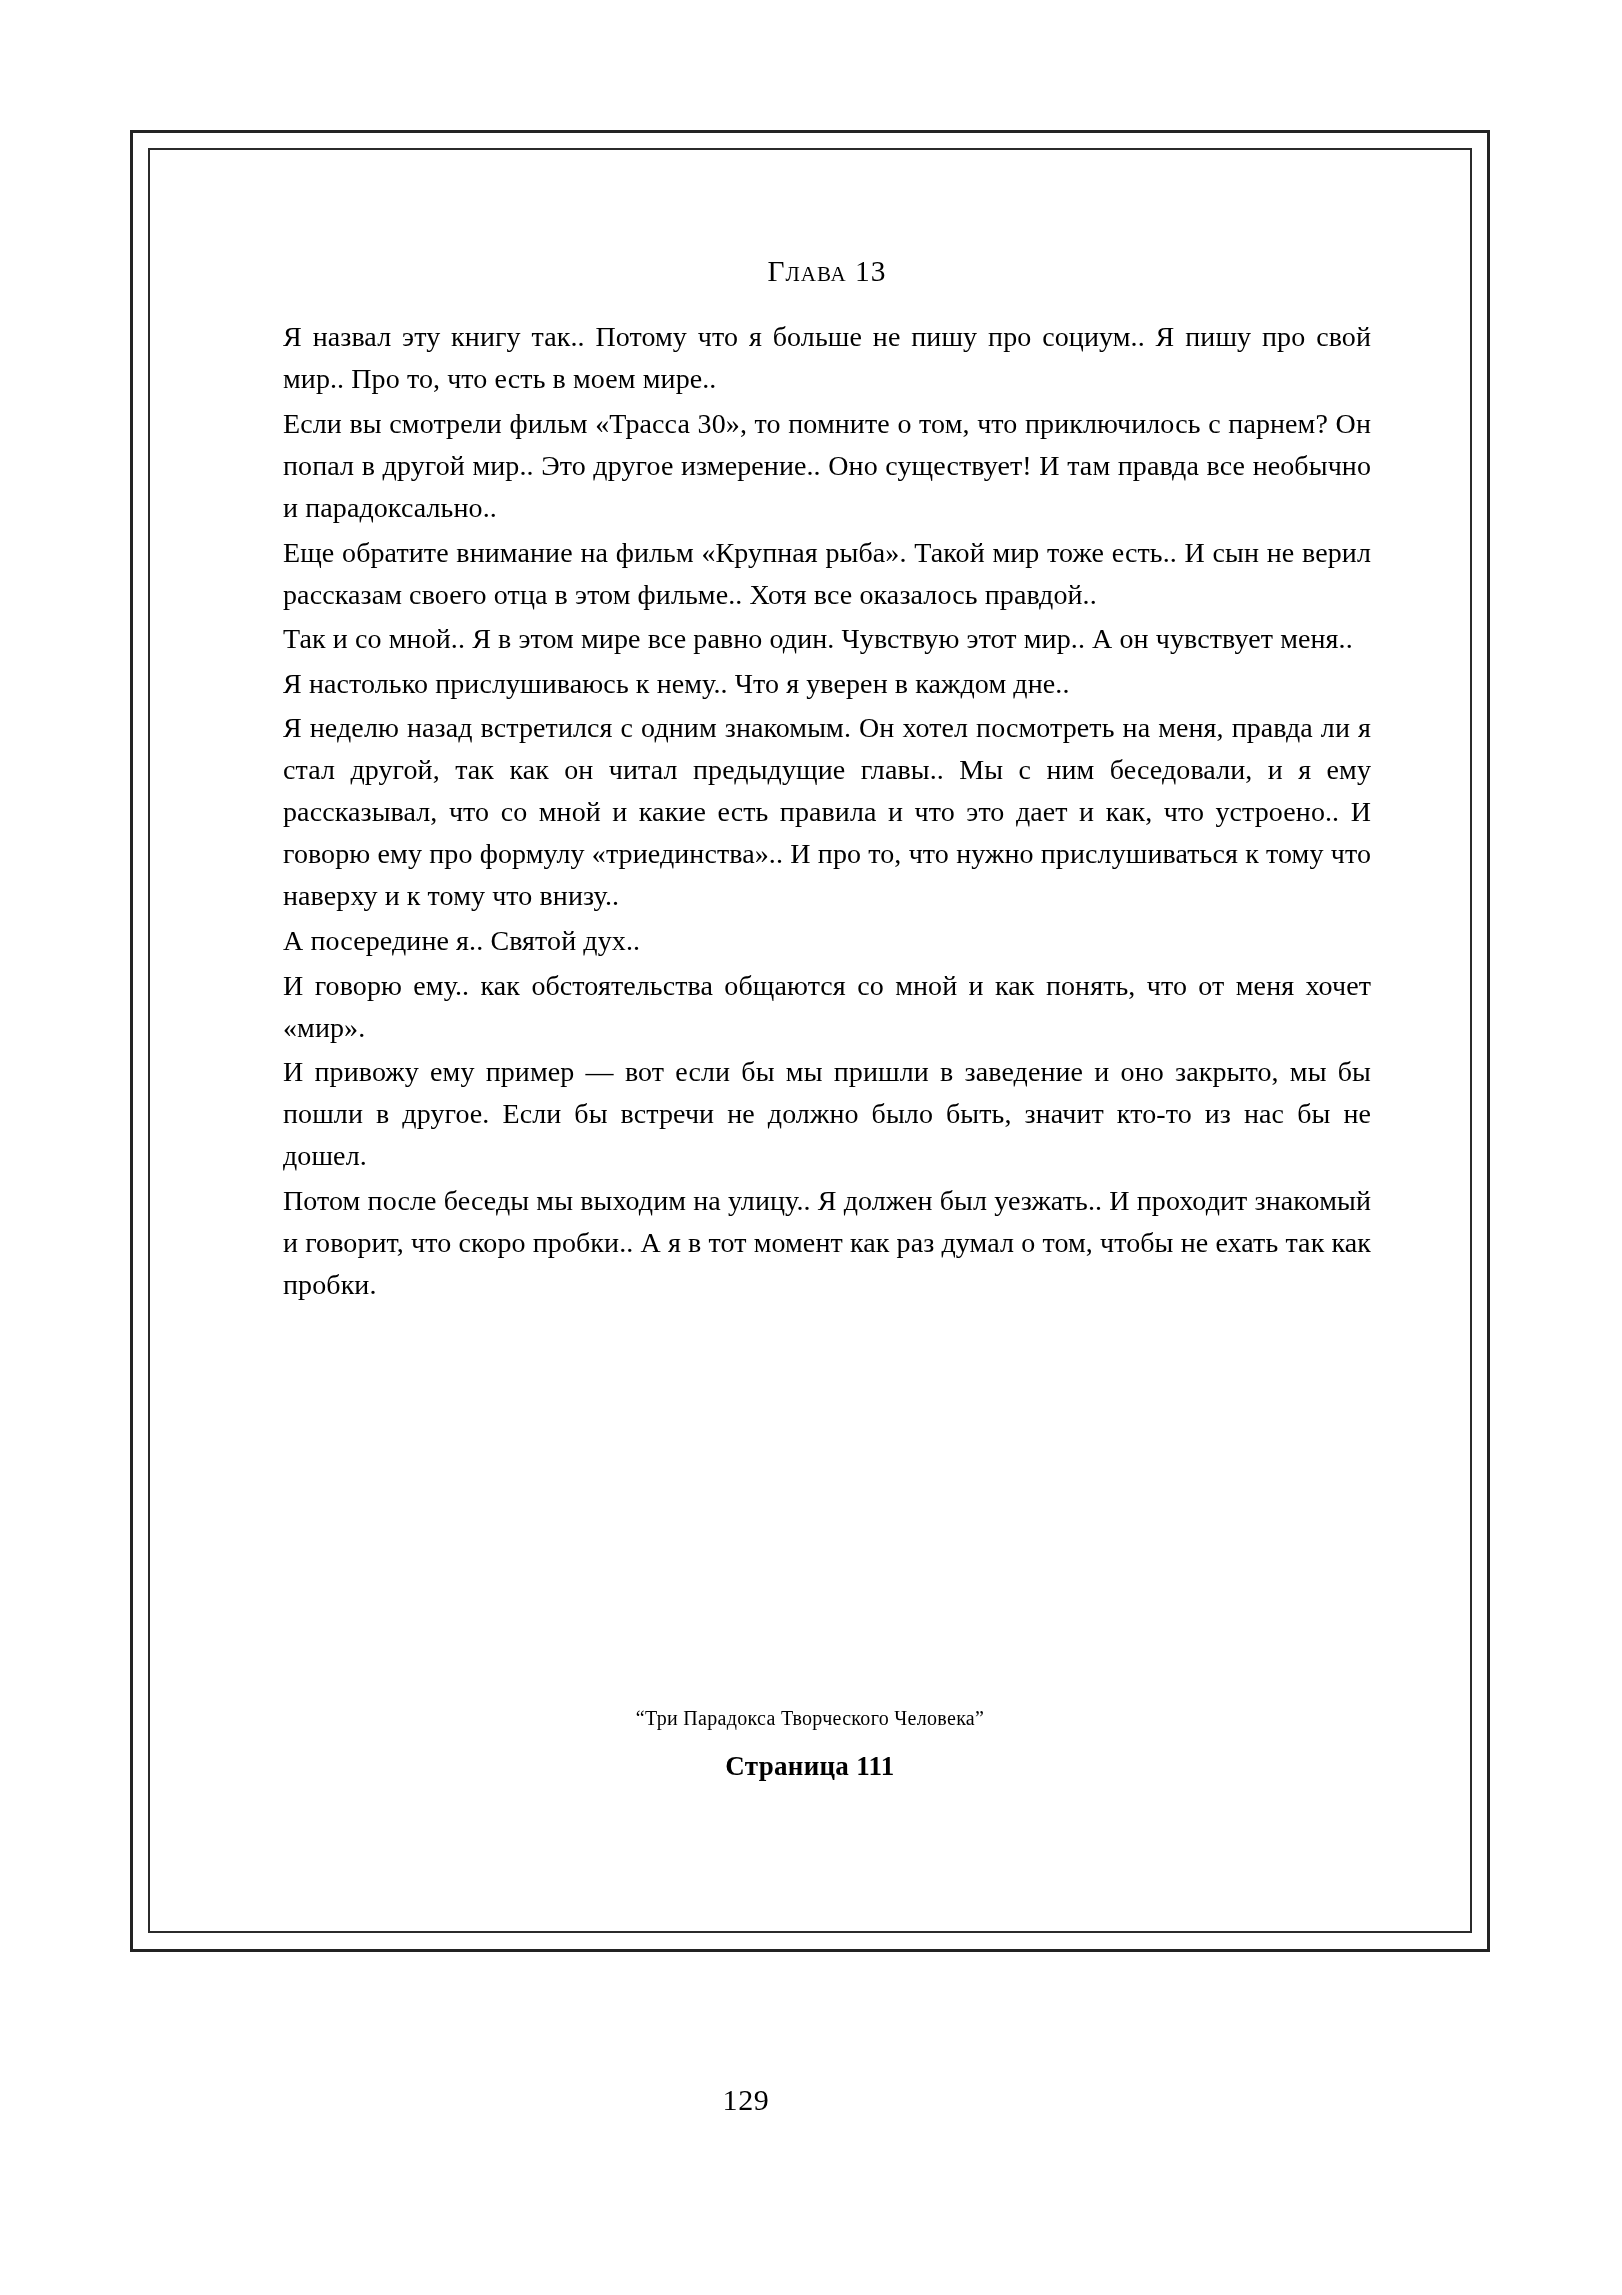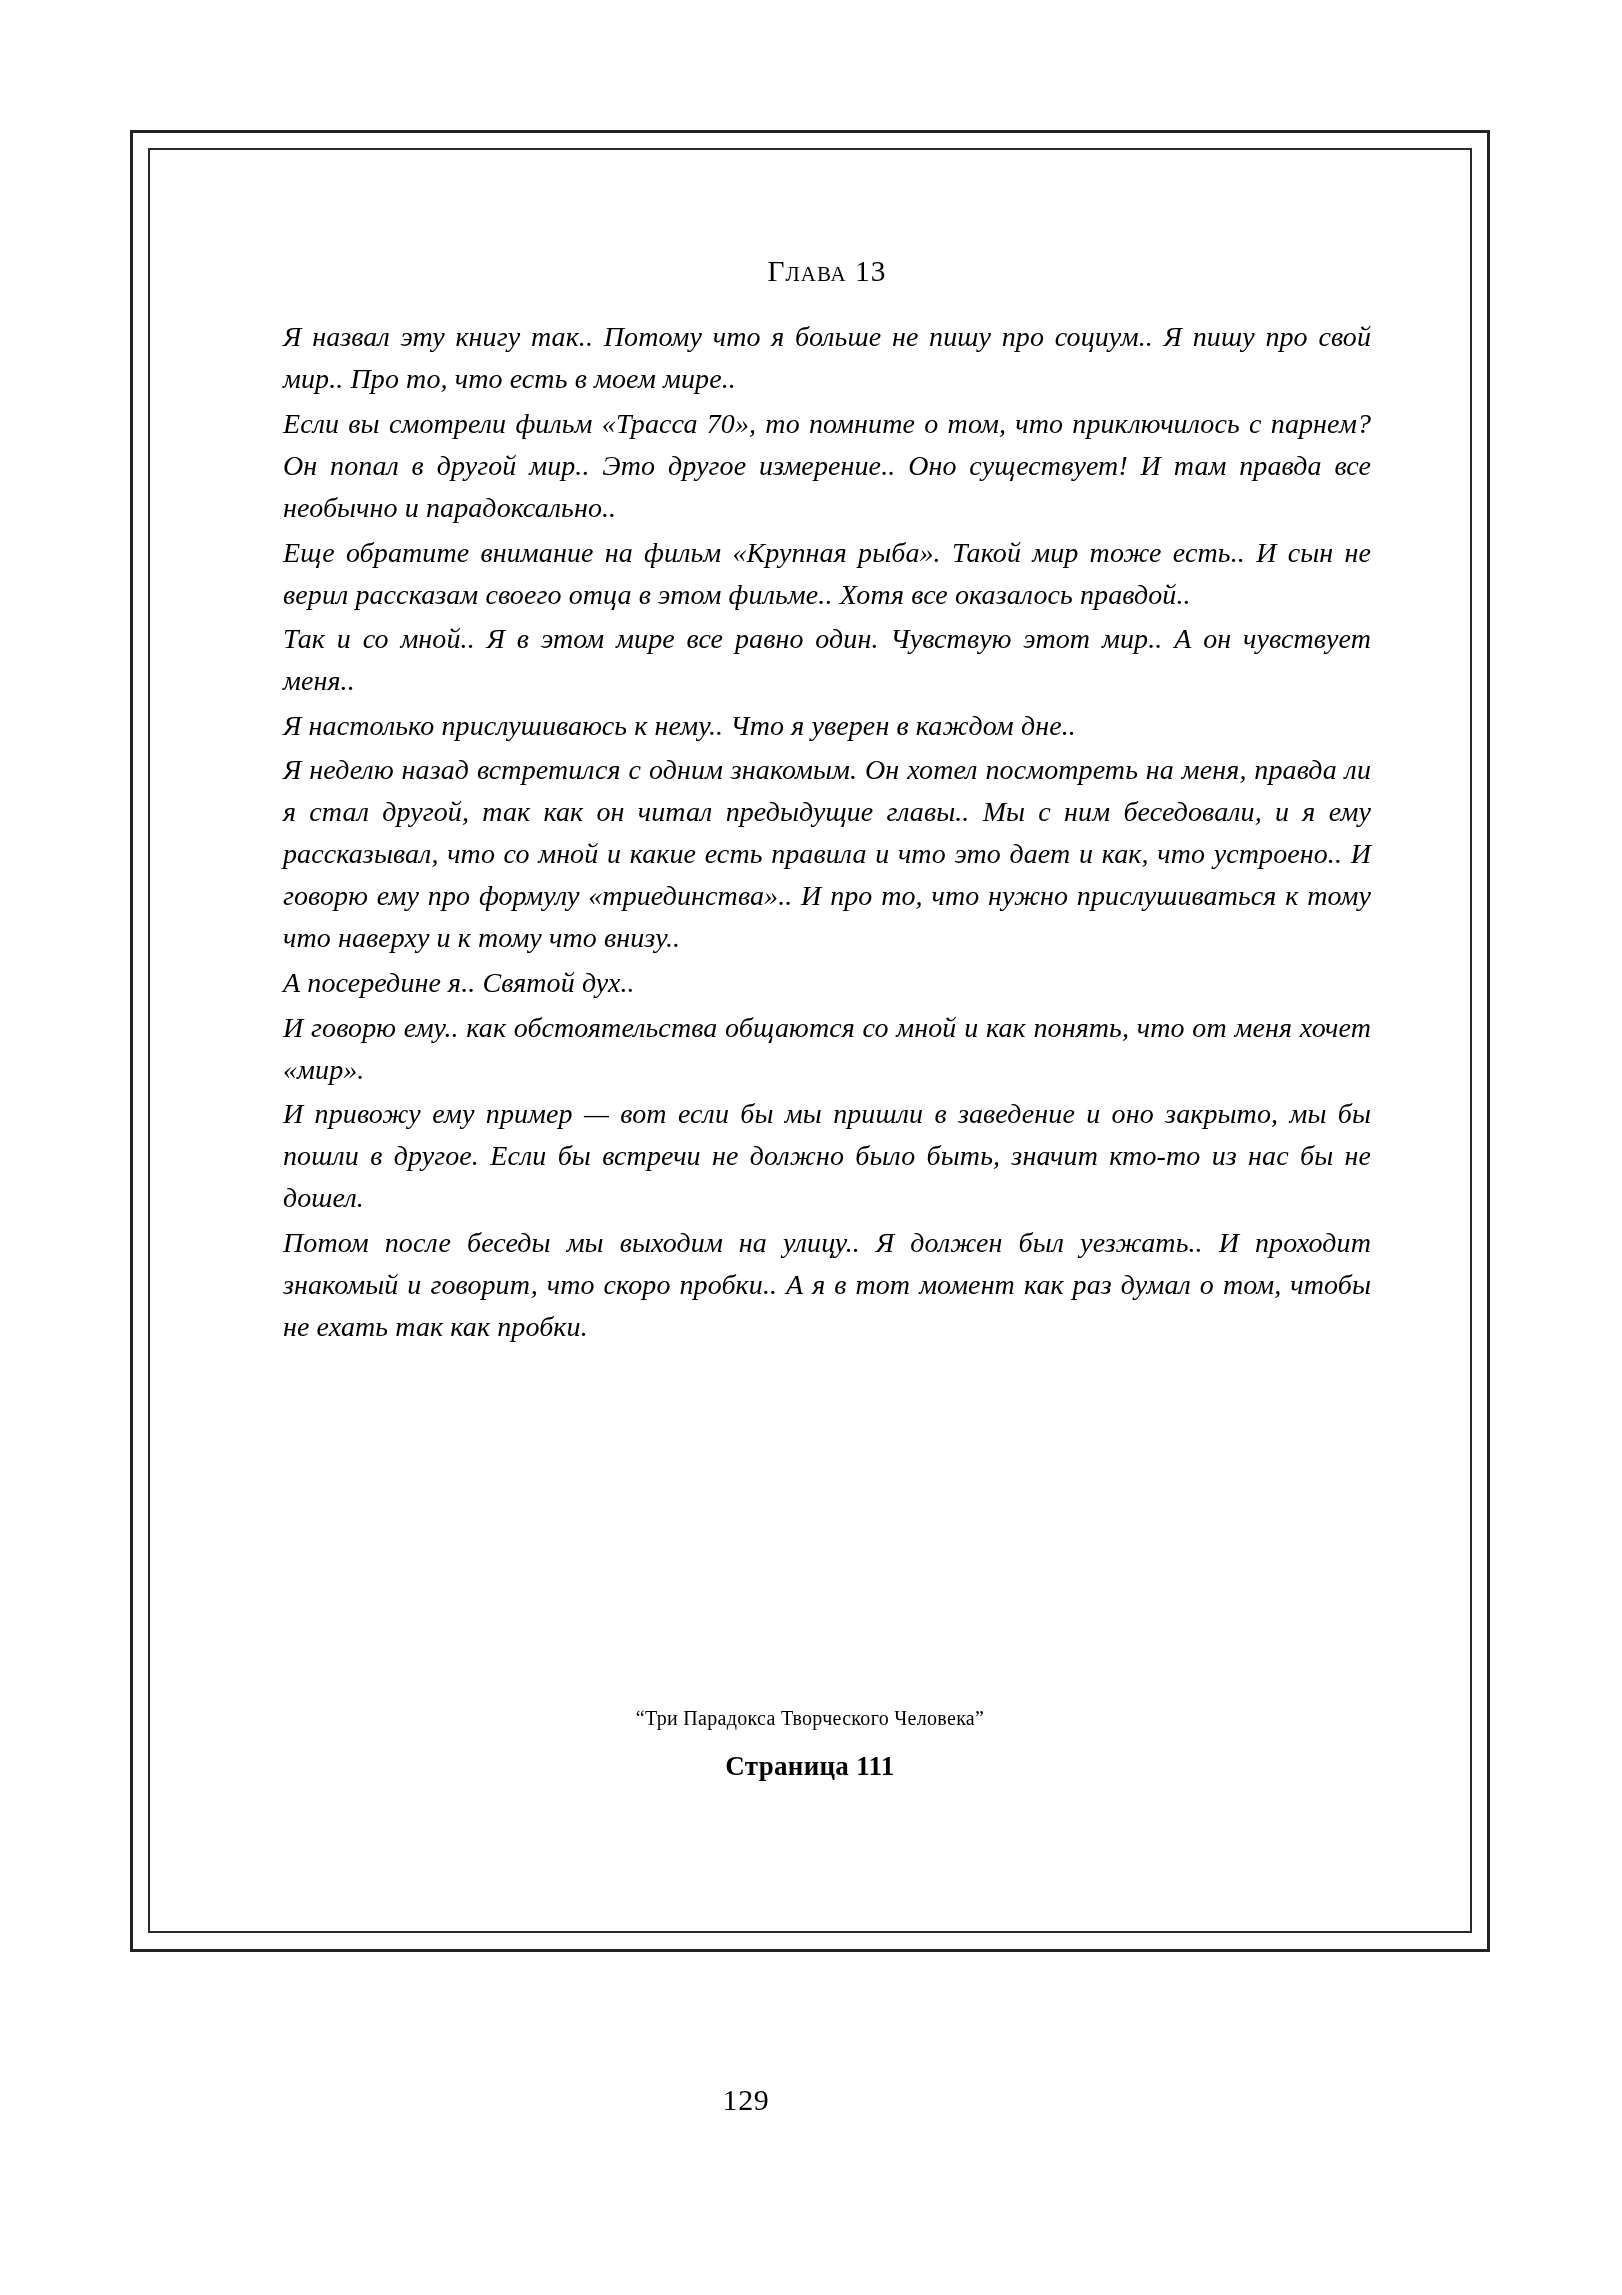--- a/index.html
+++ b/index.html
@@ -56,21 +56,20 @@
     line-height: 1.1;
   }
 
   .body-text {
     font-family: "Liberation Serif", "DejaVu Serif", serif;
     font-size: 28px;
     line-height: 42px;
     text-align: justify;
     text-justify: inter-word;
     letter-spacing: 0.1px;
-    font-style: italic;
     -webkit-font-smoothing: antialiased;
   }
 
   .body-text p {
     margin: 0 0 2.6px 0;
     text-align: justify;
     hyphens: none;
   }
   .body-text p:last-child { margin-bottom: 16px; }
 
@@ -114,21 +113,21 @@
 
   <div class="border-outer"></div>
   <div class="border-inner"></div>
 
   <div class="content">
 
     <div class="chapter-heading">Глава 13</div>
 
     <div class="body-text">
       <p>Я назвал эту книгу так.. Потому что я больше не пишу про социум.. Я пишу про свой мир.. Про то, что есть в моем мире..</p>
-      <p>Если вы смотрели фильм «Трасса 70», то помните о том, что приключилось с парнем? Он попал в другой мир.. Это другое измерение.. Оно существует! И там правда все необычно и парадоксально..</p>
+      <p>Если вы смотрели фильм «Трасса 30», то помните о том, что приключилось с парнем? Он попал в другой мир.. Это другое измерение.. Оно существует! И там правда все необычно и парадоксально..</p>
       <p>Еще обратите внимание на фильм «Крупная рыба». Такой мир тоже есть.. И сын не верил рассказам своего отца в этом фильме.. Хотя все оказалось правдой..</p>
       <p>Так и со мной.. Я в этом мире все равно один. Чувствую этот мир.. А он чувствует меня..</p>
       <p>Я настолько прислушиваюсь к нему.. Что я уверен в каждом дне..</p>
       <p>Я неделю назад встретился с одним знакомым. Он хотел посмотреть на меня, правда ли я стал другой, так как он читал предыдущие главы.. Мы с ним беседовали, и я ему рассказывал, что со мной и какие есть правила и что это дает и как, что устроено.. И говорю ему про формулу «триединства».. И про то, что нужно прислушиваться к тому что наверху и к тому что внизу..</p>
       <p>А посередине я.. Святой дух..</p>
       <p>И говорю ему.. как обстоятельства общаются со мной и как понять, что от меня хочет «мир».</p>
       <p>И привожу ему пример — вот если бы мы пришли в заведение и оно закрыто, мы бы пошли в другое. Если бы встречи не должно было быть, значит кто-то из нас бы не дошел.</p>
       <p>Потом после беседы мы выходим на улицу.. Я должен был уезжать.. И проходит знакомый и говорит, что скоро пробки.. А я в тот момент как раз думал о том, чтобы не ехать так как пробки.</p>
     </div>
 

